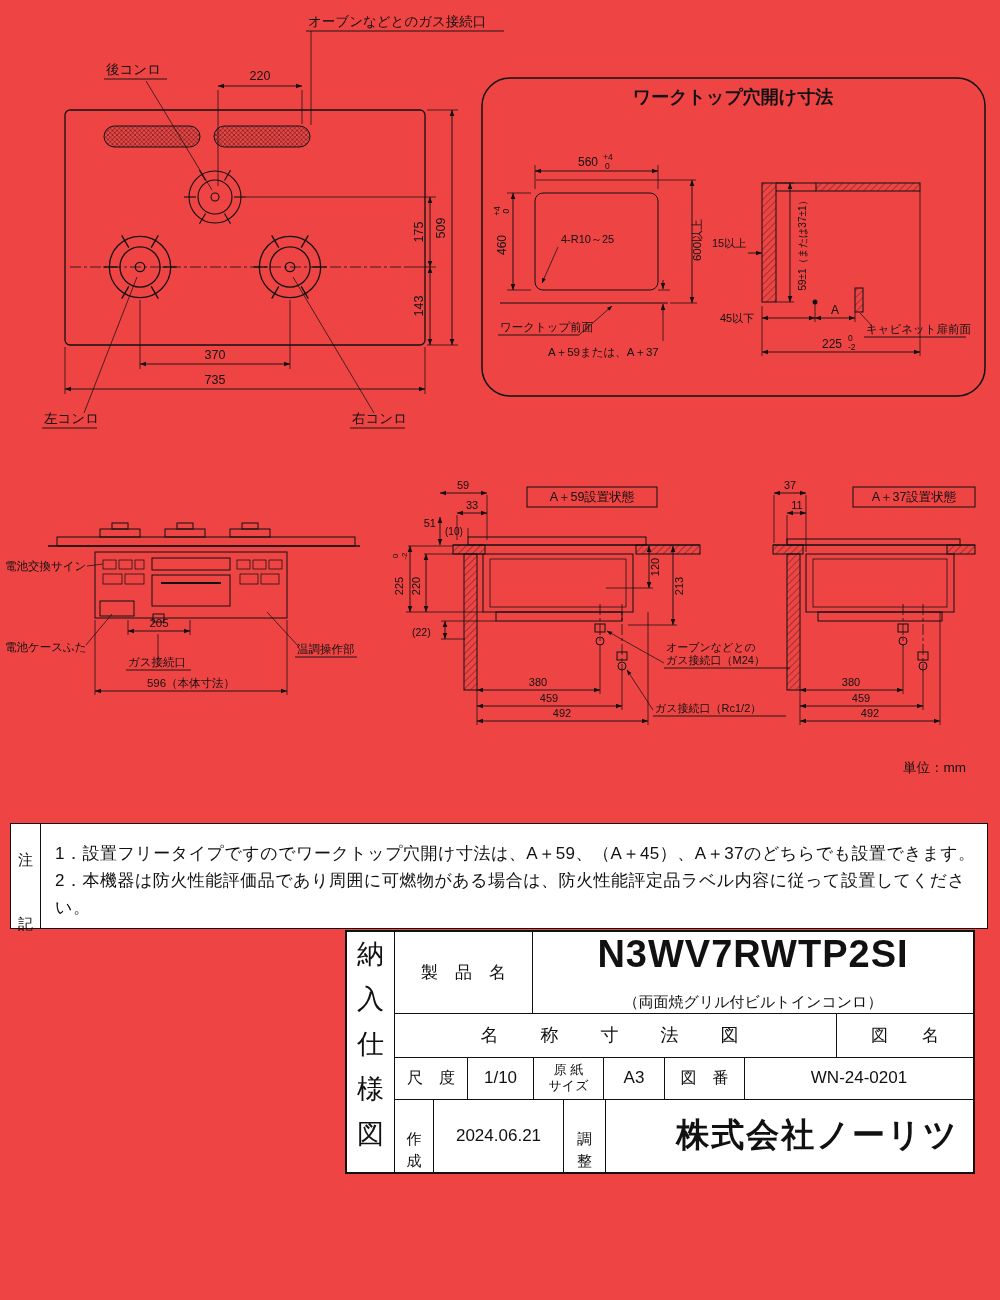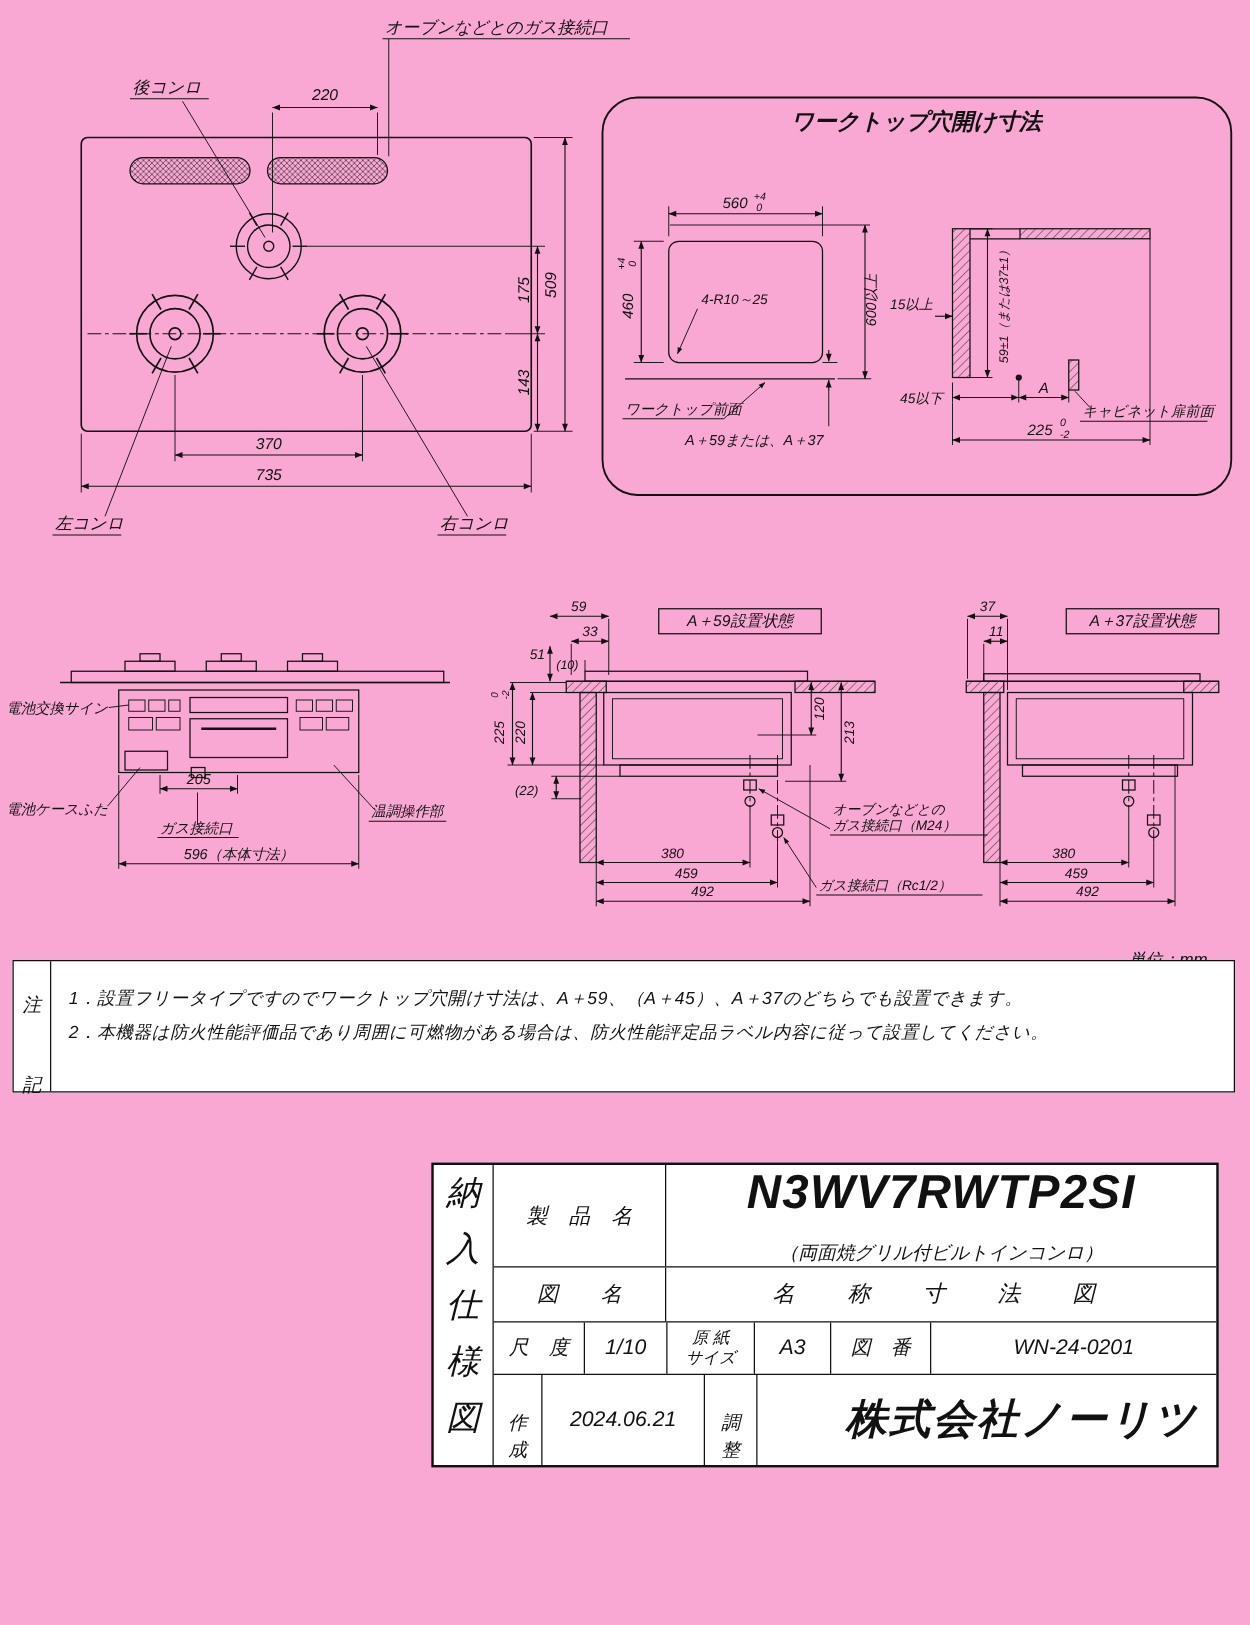--- a/index.html
+++ b/index.html
@@ -1,36 +1,36 @@
 <!DOCTYPE html>
 <html><head>
 <meta charset="utf-8">
 <style>
   * { margin:0; padding:0; box-sizing:border-box; }
   html,body { background:#ffffff; }
   body {
     width:1000px; height:1300px; position:relative;
     font-family:"Liberation Sans","DejaVu Sans",sans-serif; color:#111;
   }
-  .page { position:absolute; inset:0; background:#f9a8d4; overflow:hidden;font-style:italic; }
+  .page { position:absolute; inset:0; background:#ef4444; overflow:hidden; }
   svg.canvas { position:absolute; left:0; top:0; }
   svg text { fill:#111; stroke:none; font-family:"Liberation Sans","DejaVu Sans",sans-serif; }
   .ol  { stroke:#111; stroke-width:1.3; fill:none; }
   .ol2 { stroke:#111; stroke-width:1;   fill:none; }
   .tl  { stroke:#111; stroke-width:.75; fill:none; }
   .dl  { stroke:#111; stroke-width:.9;  fill:none; }
   .ul  { stroke:#111; stroke-width:.9;  fill:none; }
   .cl  { stroke:#111; stroke-width:.8;  fill:none; stroke-dasharray:11 3 3 3; }
 
   
-  .notes { position:absolute; left:10px; top:768px; width:978px; height:106px;
+  .notes { position:absolute; left:10px; top:823px; width:978px; height:106px;
            border:1.4px solid #111; display:flex; background:#fff; }
   .notes-head { width:30px; border-right:1.4px solid #111; display:flex; align-items:flex-start; justify-content:center; }
   .vnotes { font-size:15px; line-height:64px; width:1.1em; word-break:break-all; text-align:center; padding-top:4px; }
-  .notes-body { flex:1; padding:16px 6px 0 14px; font-size:14px; }
+  .notes-body { flex:1; padding:16px 6px 0 14px; font-size:17px; }
   .nline { line-height:27px; letter-spacing:.5px; }
 
   
   .tb { position:absolute; left:345px; top:930px; width:630px; height:244px;
         border:2px solid #111; display:flex; background:#fff; }
   .tb-doc { width:48px; border-right:1.6px solid #111; display:flex; justify-content:center; }
   .vdoc { font-size:27px; line-height:45px; width:1.1em; word-break:break-all; text-align:center; }
   .tb-grid { flex:1; display:flex; flex-direction:column; }
   .tbr { display:flex; border-top:1.6px solid #111; }
   .tbr1 { border-top:none; height:90px; }
@@ -404,22 +404,22 @@
   </div>
   <div class="tb-grid">
     <div class="tbr tbr1">
       <div class="tbc lbl big w137">製　品　名</div>
       <div class="tbc val prod flex1">
         <div class="pname">N3WV7RWTP2SI</div>
         <div class="psub">（両面焼グリル付ビルトインコンロ）</div>
       </div>
     </div>
     <div class="tbr tbr2">
+      <div class="tbc val dname flex1">名　称　寸　法　図</div>
       <div class="tbc lbl big w137">図　　名</div>
-      <div class="tbc val dname flex1">名　称　寸　法　図</div>
     </div>
     <div class="tbr tbr3">
       <div class="tbc lbl w72">尺　度</div>
       <div class="tbc val w66">1/10</div>
       <div class="tbc lbl paper w70">
         <div>原 紙</div>
         <div>サイズ</div>
       </div>
       <div class="tbc val w61">A3</div>
       <div class="tbc lbl w80">図　番</div>

